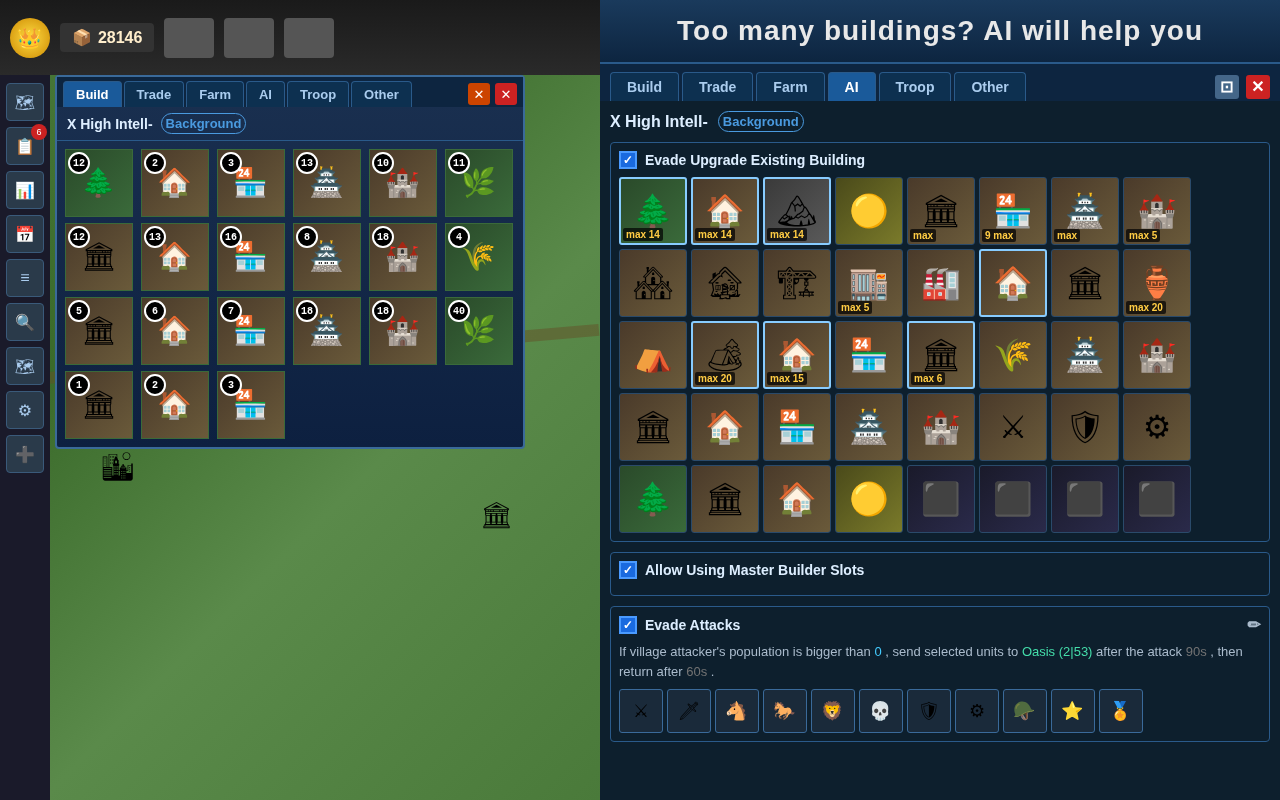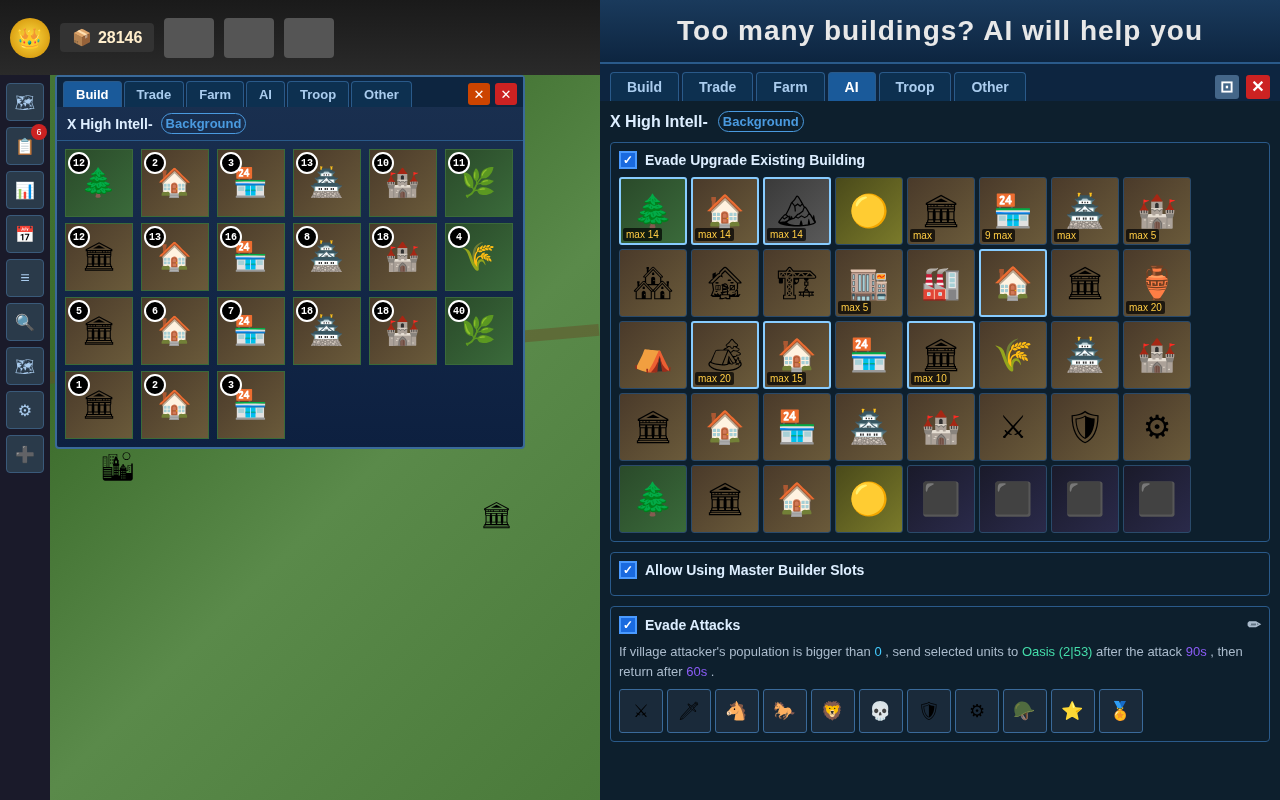--- a/index.html
+++ b/index.html
@@ -165,38 +165,39 @@
     }
     .building-badge {
       position: absolute;
       bottom: 2px;
       left: 2px;
       background: rgba(0,0,0,0.7);
       color: #ffcc44;
       font-size: 10px;
       padding: 1px 3px;
       border-radius: 2px;
+      font-weight: bold;
     }
 
     
     .bottom-section {
       border: 1px solid #2a5a8a;
       border-radius: 4px;
       margin-bottom: 10px;
       padding: 8px;
     }
     .evade-text {
       color: #aabbcc;
       font-size: 13px;
       margin-top: 6px;
       line-height: 1.5;
     }
     .evade-text .highlight-green { color: #44ccff; }
     .evade-text .highlight-cyan { color: #44ddaa; }
-    .evade-text .highlight-orange { color: #8b5cf6; }
+    .evade-text .highlight-orange { color: #737373; }
 
     
     .troop-icons {
       display: flex;
       gap: 4px;
       margin-top: 8px;
     }
     .troop-icon {
       width: 44px; height: 44px;
       background: #1a2a3a;
@@ -658,21 +659,21 @@
         </div>
         <div class="building-cell building-selected cell-brown">
           <span style="font-size:32px;">🏠</span>
           <div class="building-badge">max 15</div>
         </div>
         <div class="building-cell cell-brown">
           <span style="font-size:32px;">🏪</span>
         </div>
         <div class="building-cell building-selected cell-brown">
           <span style="font-size:32px;">🏛</span>
-          <div class="building-badge">max 10</div>
+          <div class="building-badge">max 6</div>
         </div>
         <div class="building-cell cell-brown">
           <span style="font-size:32px;">🌾</span>
         </div>
         <div class="building-cell cell-brown">
           <span style="font-size:32px;">🏯</span>
         </div>
         <div class="building-cell cell-brown">
           <span style="font-size:32px;">🏰</span>
         </div>

